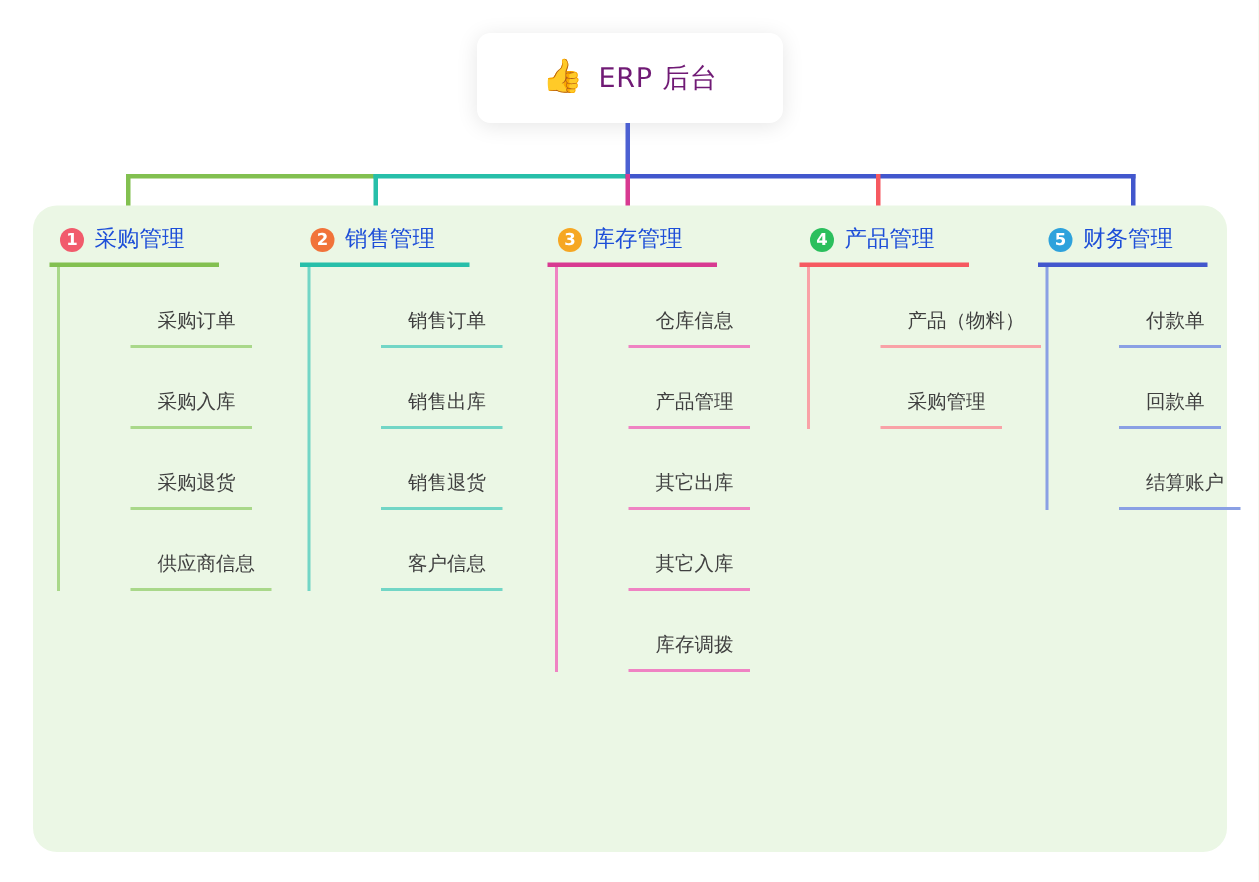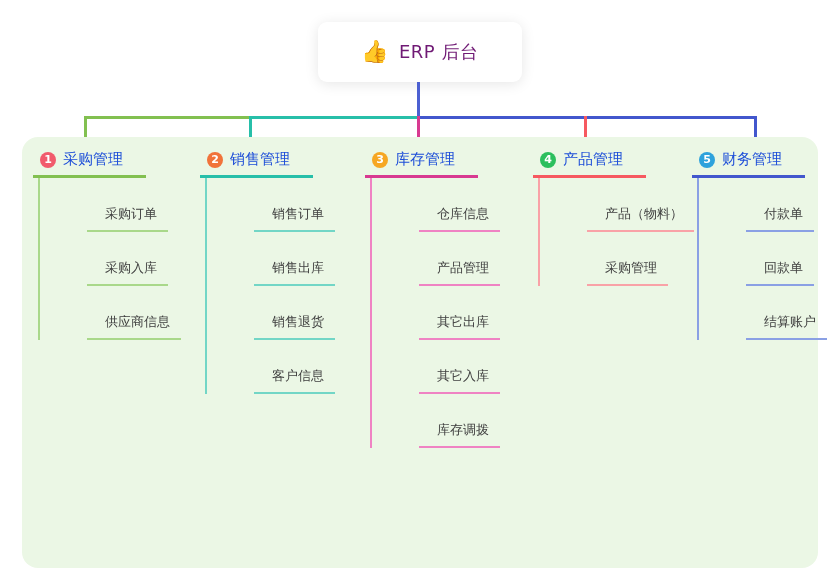--- a/index.html
+++ b/index.html
@@ -85,20 +85,23 @@
       <span class="branch-label">采购管理</span>
     </div>
     <div class="children">
       <div class="child">
           <span>采购订单</span>
         </div>
       <div class="child">
           <span>采购入库</span>
         </div>
       <div class="child">
+          <span>采购退货</span>
+        </div>
+      <div class="child">
           <span>供应商信息</span>
         </div>
     </div>
   </div>
 
   <div class="branch branch-b2" style="--c: #27bfa9; --lc: #72d6c6; --badge: #f1733a;">
     <div class="branch-title">
       <span class="badge">2</span>
       <span class="branch-label">销售管理</span>
     </div>

